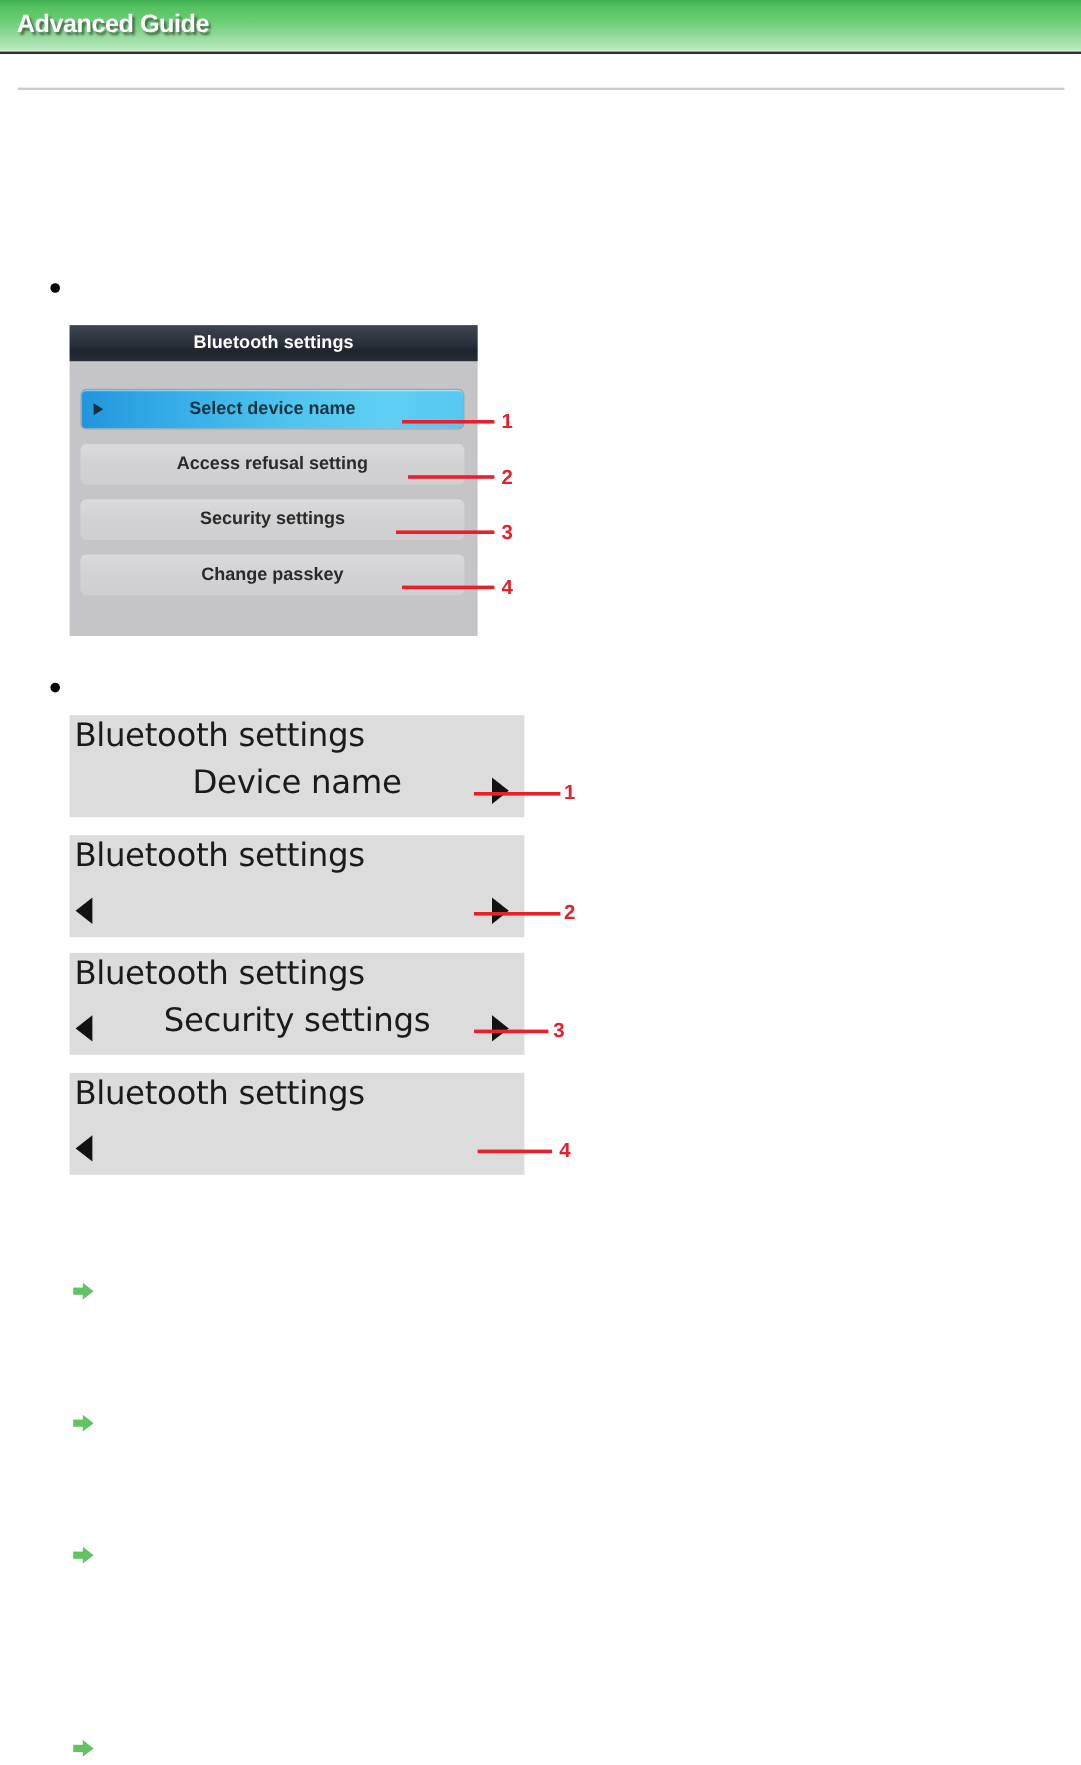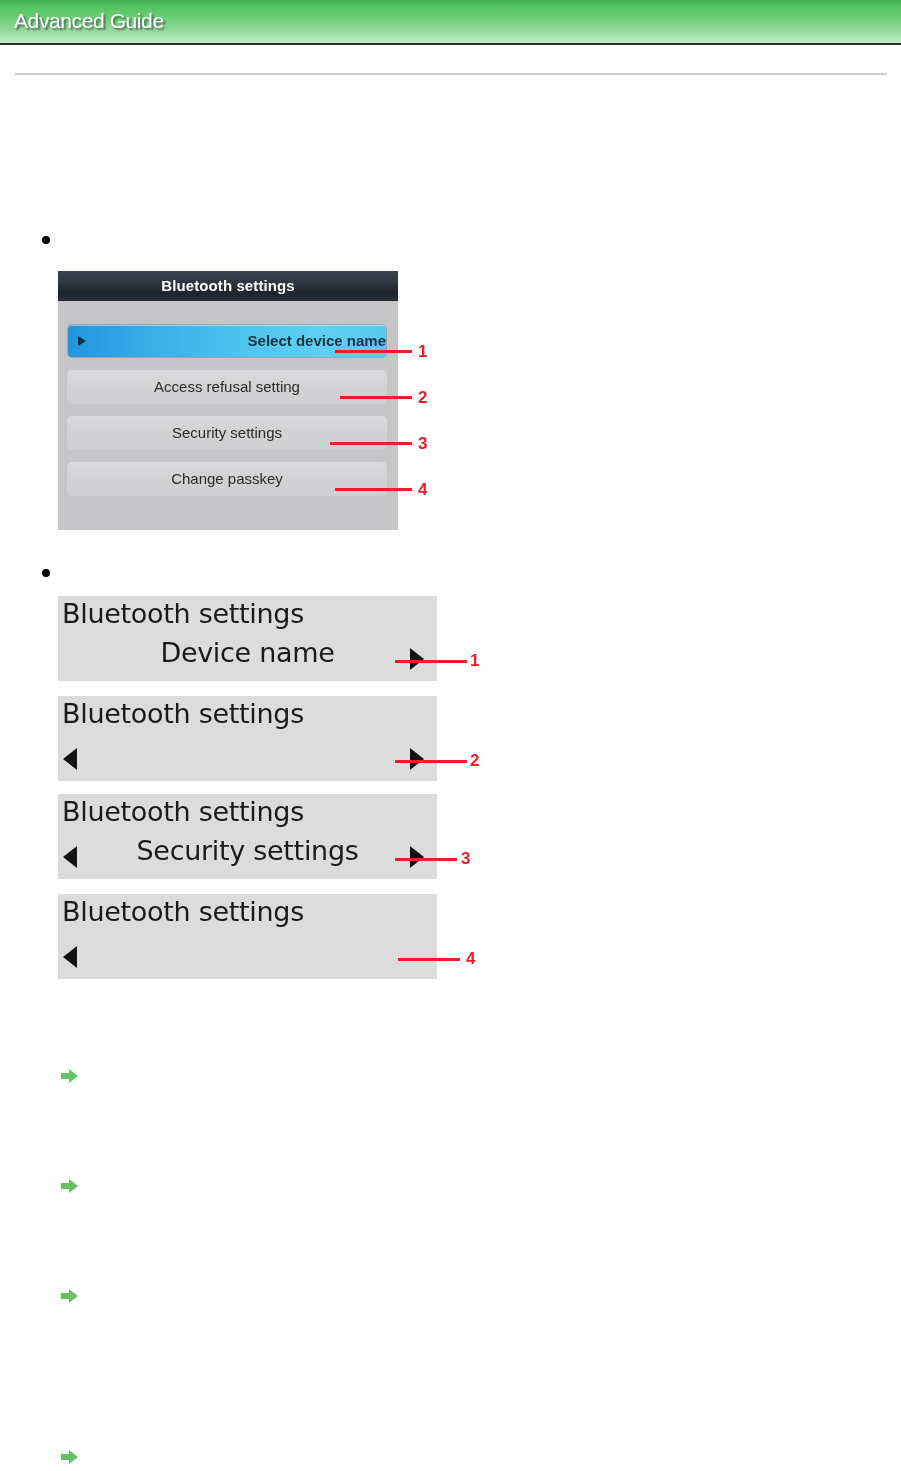--- a/index.html
+++ b/index.html
@@ -30,21 +30,21 @@
                 #b4e7b9 92%,
                 #c8eecb 100%);
     border-bottom: 2px solid #2f2f33;
     box-sizing: border-box;
   }
   .header-title {
     position: absolute;
     left: 14px;
     top: 9px;
     font-size: 21px;
-    font-weight: normal;
+    font-weight: bold;
     color: #ffffff;
     letter-spacing: -0.4px;
     text-shadow: 2px 2px 2px rgba(40,40,40,0.62);
     white-space: nowrap;
   }
 
   
   .top-divider {
     position: absolute;
     left: 15px;
@@ -98,32 +98,31 @@
     border-radius: 5px;
     background: linear-gradient(to bottom, #dadadc 0%, #d2d2d4 50%, #cfcfd1 100%);
     box-sizing: border-box;
   }
   .lcd-menu-item .mi-label {
     display: block;
     text-align: center;
     line-height: 34px;
     font-size: 15px;
     color: #2a2a2a;
-    font-weight: normal;
+    font-weight: bold;
   }
   .lcd-menu-item.selected {
     background: linear-gradient(to right, #2196dd 0%, #34abe6 22%, #4fc4ef 55%, #5fd0f3 80%, #57c8f0 100%);
     border: 1px solid #9aa4ab;
     box-shadow: inset 0 1px 0 rgba(255,255,255,0.45);
   }
   .lcd-menu-item.selected .mi-label {
     color: #13343f;
     font-weight: bold;
     line-height: 32px;
-    text-align: right;
   }
   .cursor-triangle {
     position: absolute;
     left: 10px;
     top: 11px;
     width: 0;
     height: 0;
     border-left: 8px solid #14323d;
     border-top: 5px solid transparent;
     border-bottom: 5px solid transparent;

